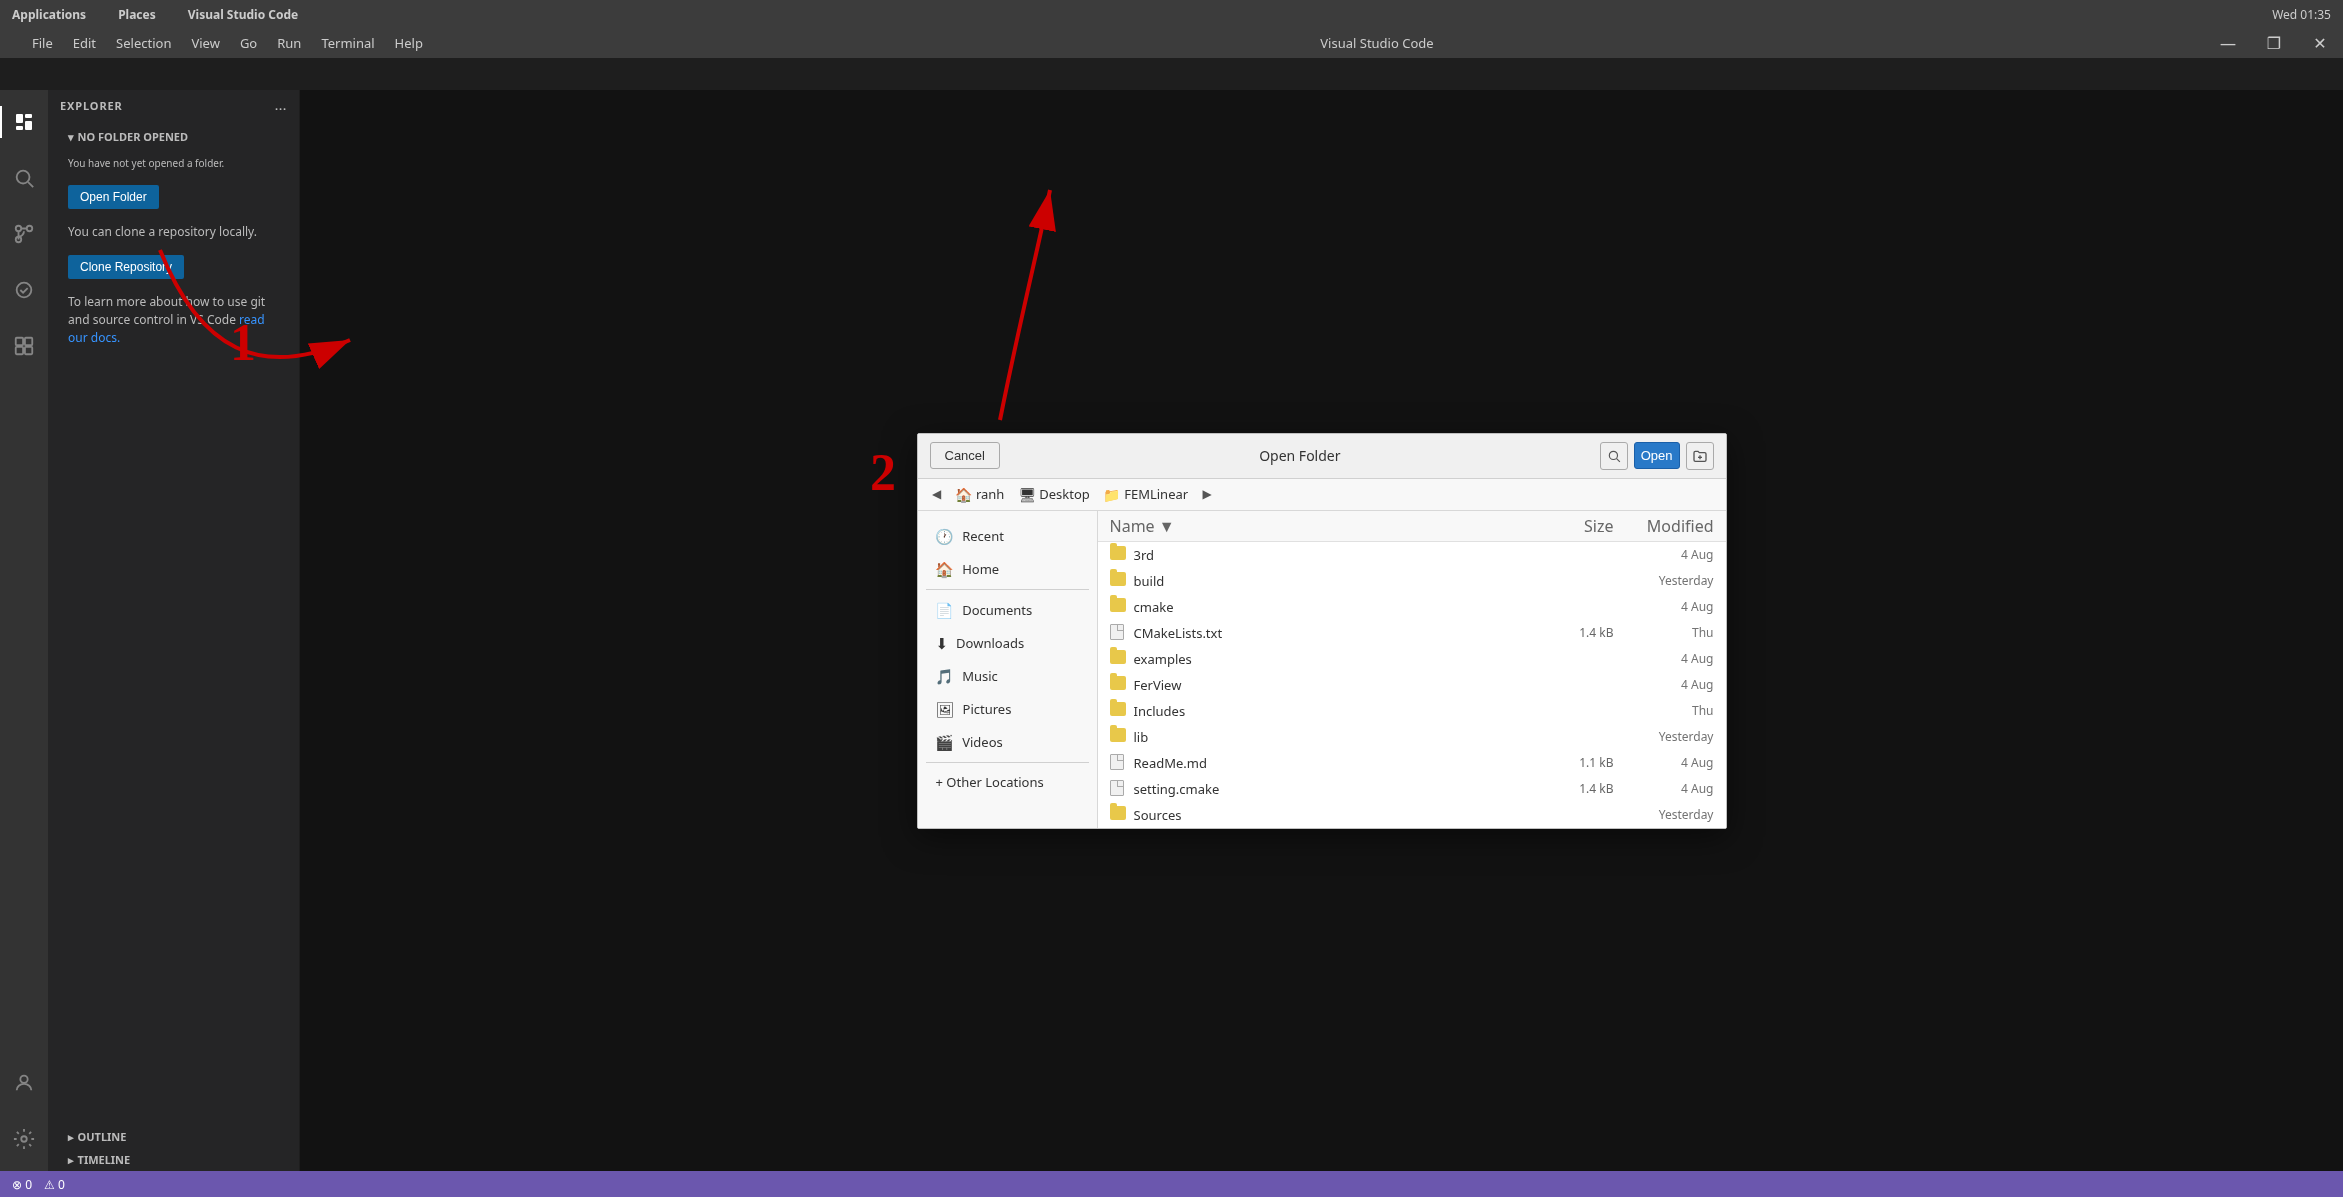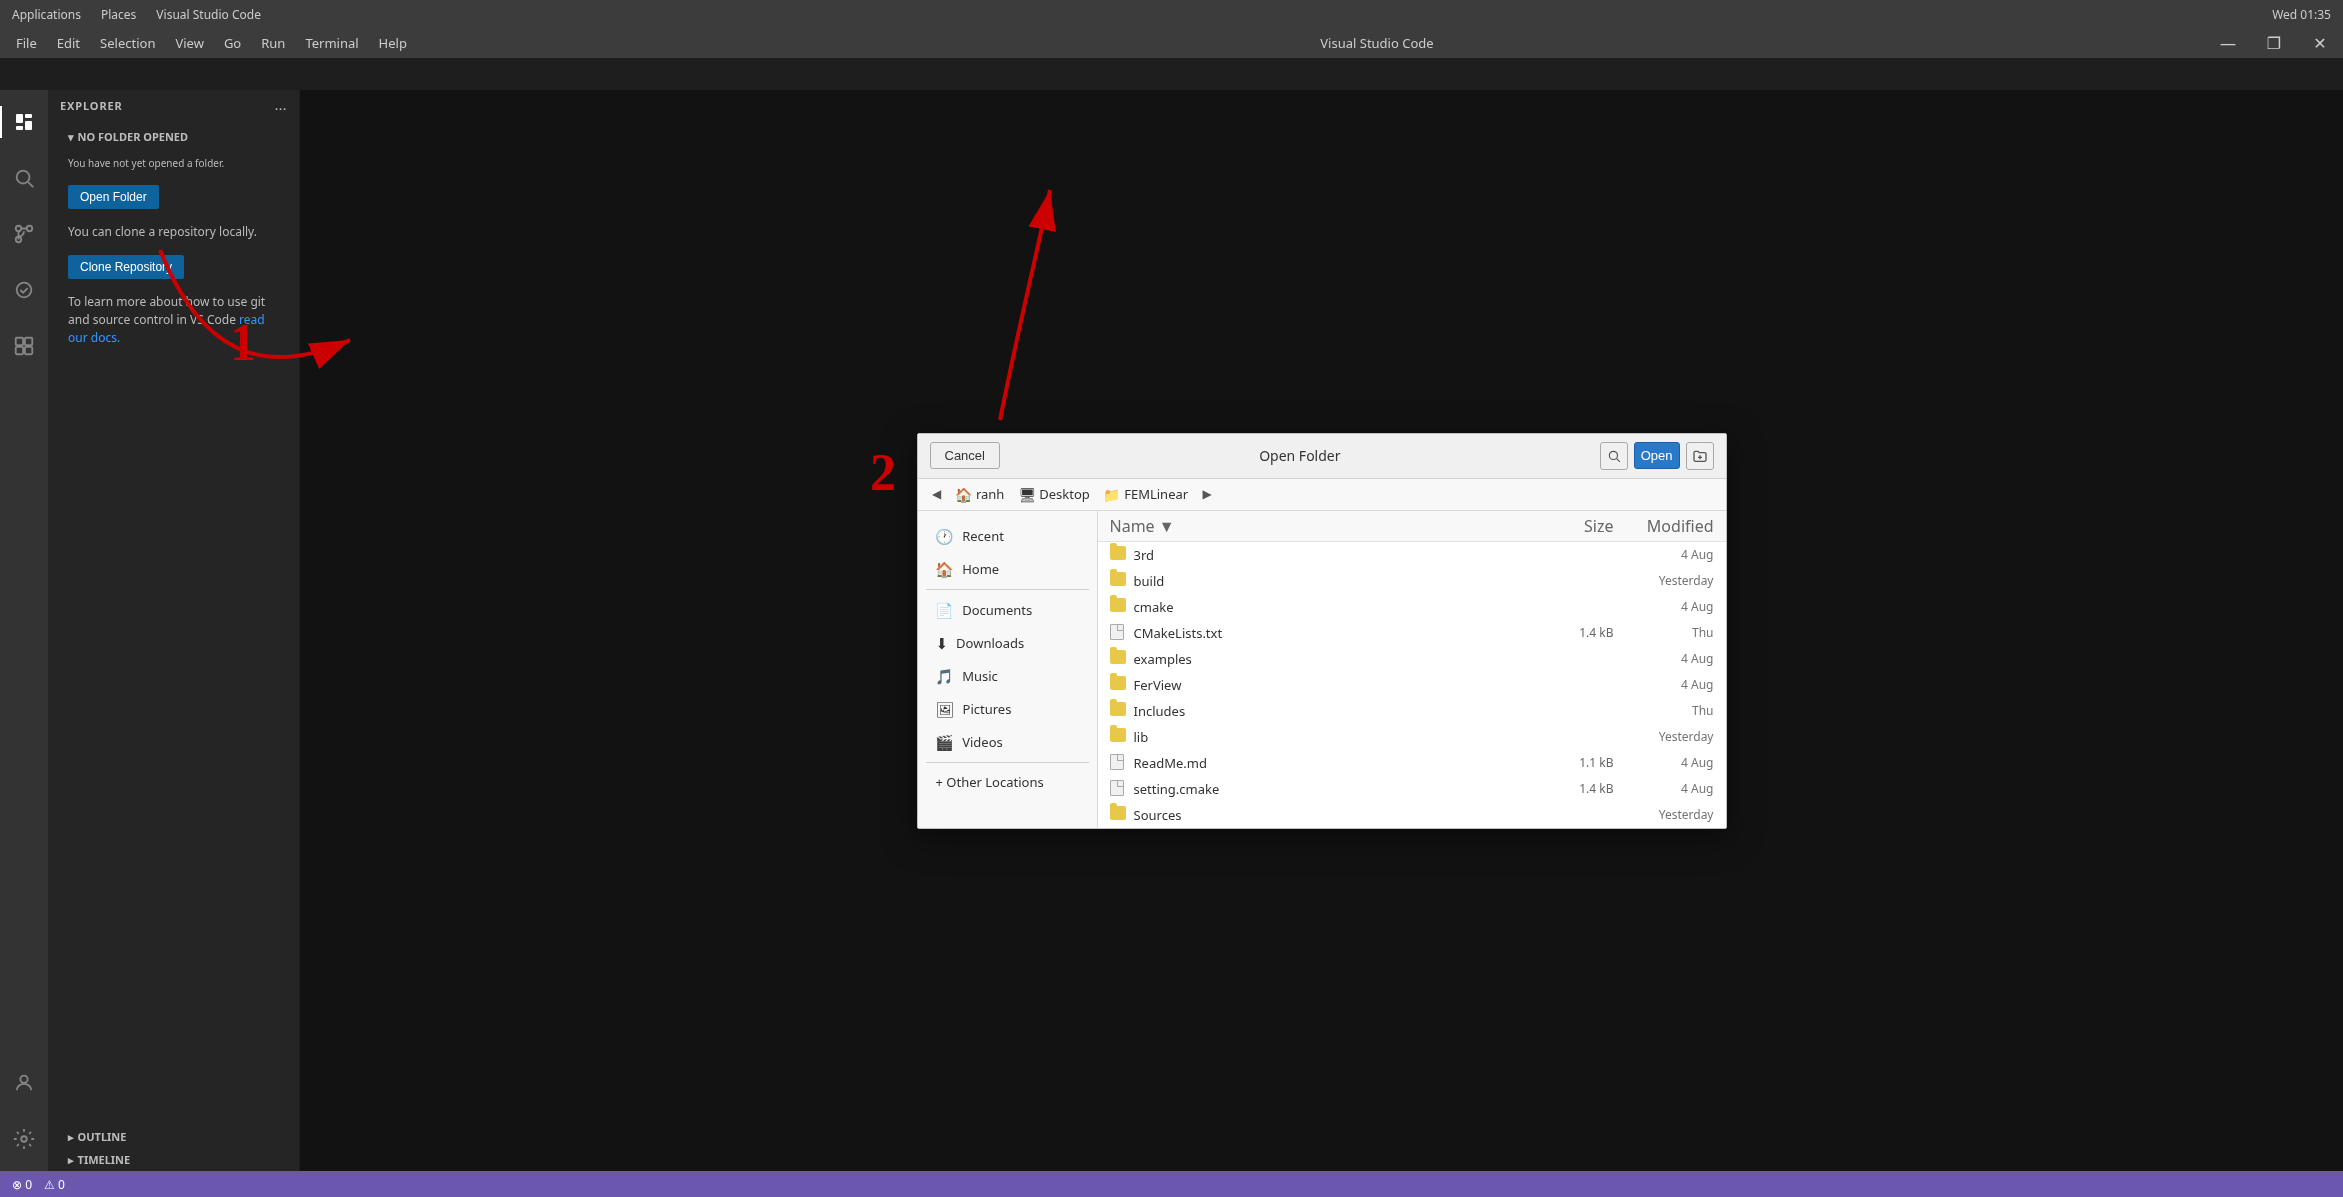--- a/index.html
+++ b/index.html
@@ -20,35 +20,36 @@
       height: 28px;
       display: flex;
       align-items: center;
       justify-content: space-between;
       padding: 0 12px;
       font-size: 12px;
       color: #cccccc;
     }
     .system-bar-left {
       display: flex;
-      gap: 20px;
+      gap: 32px;
+      font-weight: bold;
     }
     .system-bar-right {
       display: flex;
       gap: 16px;
       align-items: center;
     }
 
     
     .menu-bar {
       background: #3c3c3c;
       height: 30px;
       display: flex;
       align-items: center;
-      padding: 0 8px;
+      padding: 0 24px;
       gap: 4px;
       font-size: 13px;
     }
     .menu-item {
       padding: 4px 8px;
       cursor: pointer;
       border-radius: 3px;
     }
     .title-bar-controls {
       position: absolute;

